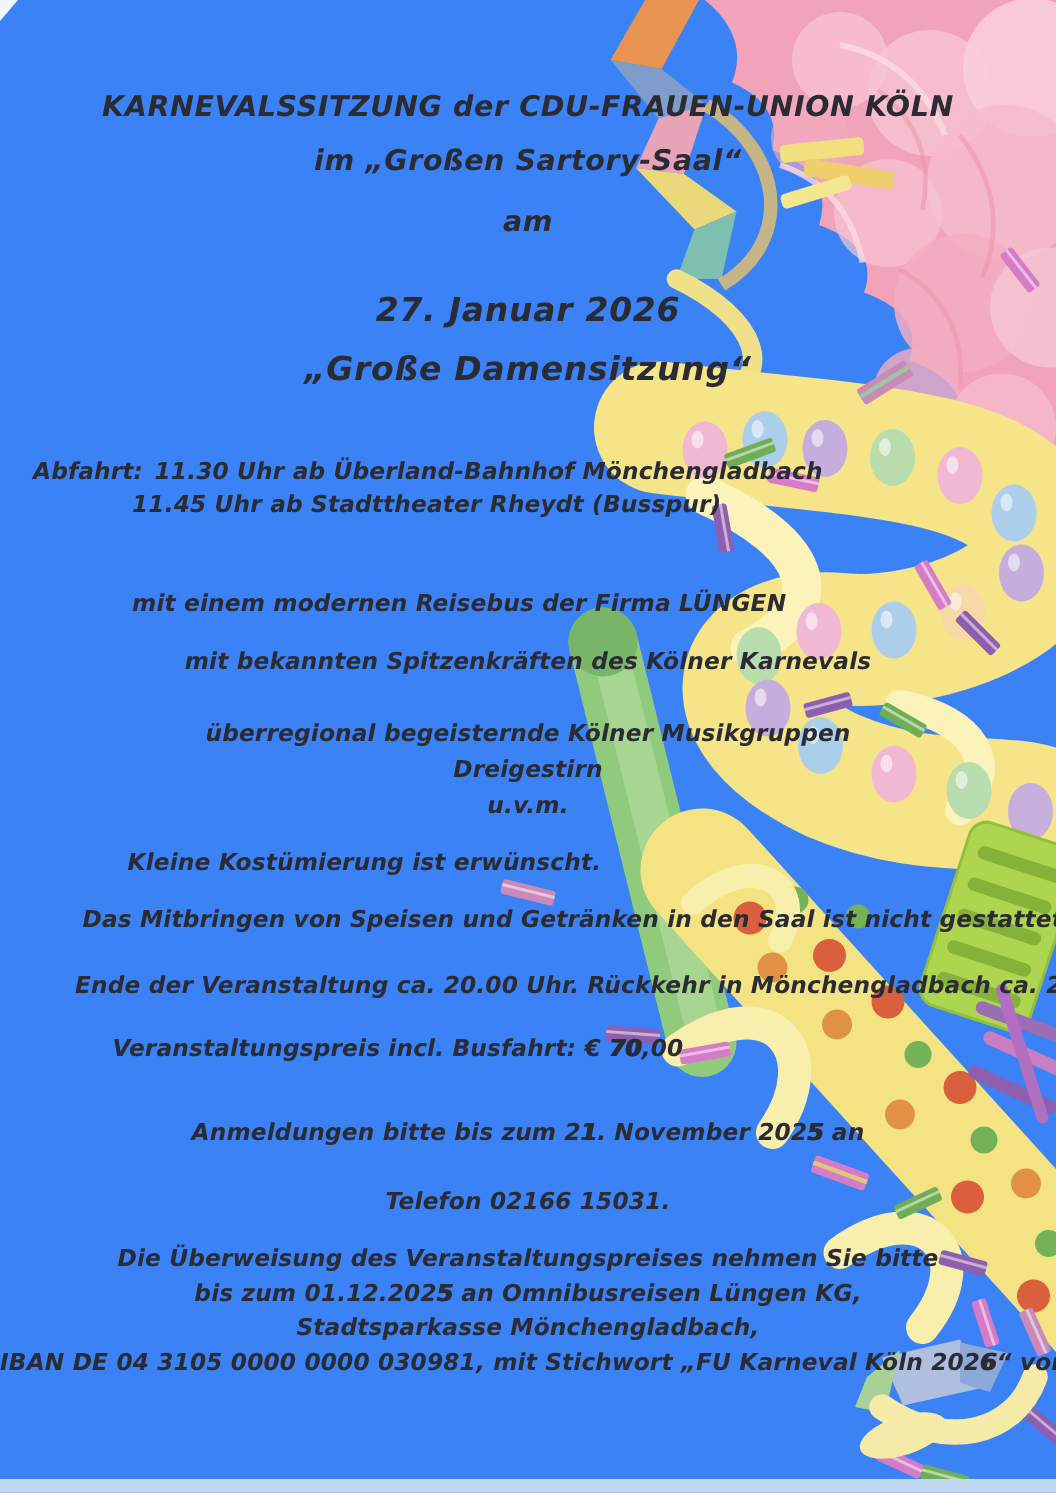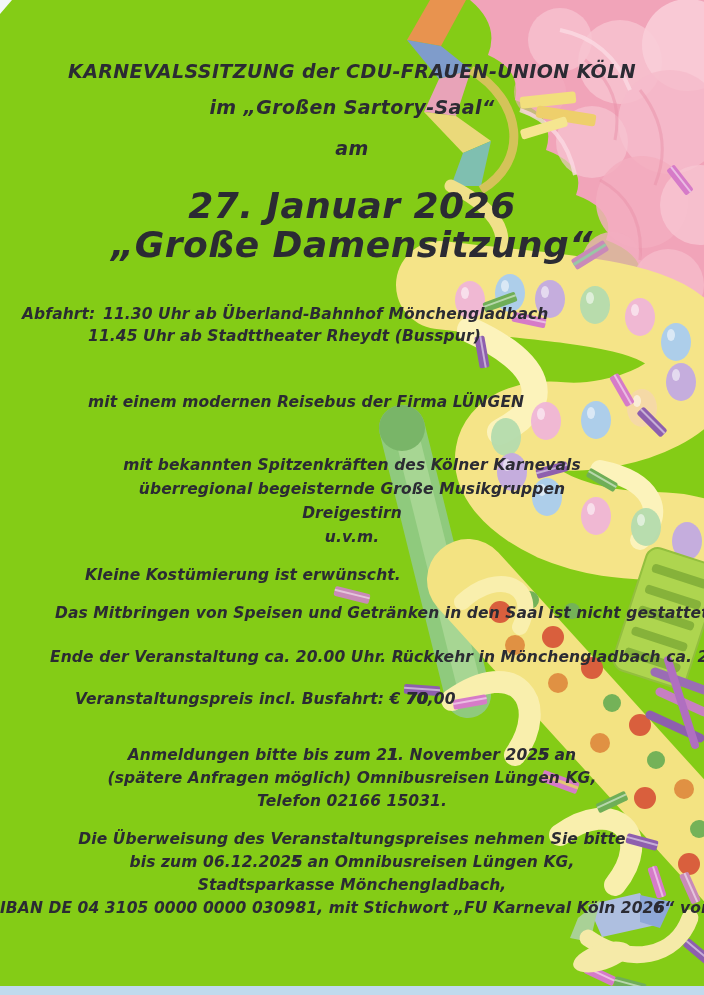--- a/index.html
+++ b/index.html
@@ -1,25 +1,25 @@
 <!DOCTYPE html>
 <html><head>
 <meta charset="utf-8">
 <style>
   html,body { margin:0; padding:0; background:#e8eef2; }
   .page {
     position:relative; width:704px; height:995px; margin:0 auto;
-    background:#84cc16; overflow:hidden;
+    background:#3b82f6; overflow:hidden;
     font-family:"DejaVu Sans", sans-serif; color:#2b2b33;
   }
   .deco { position:absolute; left:0; top:0; width:704px; height:995px; z-index:1; }
   .t { position:absolute; z-index:2; font-style:italic; font-weight:bold; white-space:nowrap; }
   .c { left:0; width:704px; text-align:center; }
   .h1 { font-size:19px; letter-spacing:.4px; }
-  .big { font-size:36px; letter-spacing:.5px; }
+  .big { font-size:22px; letter-spacing:.5px;margin-top:10px; }
   .b  { font-size:15.5px; letter-spacing:.1px; }
   .ob { text-shadow:.8px 0 currentColor, -.4px 0 currentColor; } 
   .bottom-strip { position:absolute; left:0; bottom:0; width:704px; height:9px;
     background:#c0daed; z-index:1; }
 </style>
 </head>
 <body>
 
 <div class="page">
 
@@ -250,33 +250,32 @@
   <div class="t c h1" style="top:96px">im „Großen Sartory-Saal“</div>
 
   <div class="t c big" style="top:185px">27. Januar 2026</div>
   <div class="t c big" style="top:224px">„Große Damensitzung“</div>
 
   <div class="t b" style="left:22px; top:305px">Abfahrt:</div>
   <div class="t b" style="left:103px; top:305px">11.30 Uhr ab Überland-Bahnhof Mönchengladbach</div>
   <div class="t b" style="left:88px; top:327px">11.45 Uhr ab Stadttheater Rheydt (Busspur)</div>
   <div class="t b" style="left:88px; top:393px">mit einem modernen Reisebus der Firma LÜNGEN</div>
 
-  <div class="t c b" style="top:456px">mit bekannten Spitzenkräften des Kölner Karnevals</div>
-  <div class="t c b" style="top:480px">überregional begeisternde Große Musikgruppen</div>
+  <div class="t c b" style="top:432px">mit bekannten Spitzenkräften des Kölner Karnevals</div>
+  <div class="t c b" style="top:480px">überregional begeisternde Kölner Musikgruppen</div>
   <div class="t c b" style="top:504px">Dreigestirn</div>
   <div class="t c b" style="top:528px">u.v.m.</div>
 
   <div class="t b" style="left:85px; top:566px">Kleine Kostümierung ist erwünscht.</div>
   <div class="t b" style="left:55px; top:604px">Das Mitbringen von Speisen und Getränken in den Saal ist nicht gestattet.</div>
   <div class="t b" style="left:50px; top:648px">Ende der Veranstaltung ca. 20.00 Uhr. Rückkehr in Mönchengladbach ca. 21.00 Uhr.</div>
 
   <div class="t b" style="left:75px; top:690px"><span>Veranstaltungspreis incl. Busfahrt: € </span><span class="ob">70</span><span>,00</span></div>
 
   <div class="t c b" style="top:746px"><span>Anmeldungen bitte bis zum 2</span><span class="ob">1</span><span>. November 202</span><span class="ob">5</span><span> an</span></div>
-  <div class="t c b" style="top:769px">(spätere Anfragen möglich) Omnibusreisen Lüngen KG,</div>
   <div class="t c b" style="top:792px">Telefon 02166 15031.</div>
 
   <div class="t c b" style="top:830px">Die Überweisung des Veranstaltungspreises nehmen Sie bitte</div>
-  <div class="t c b" style="top:853px"><span>bis zum 06.12.202</span><span class="ob">5</span><span> an Omnibusreisen Lüngen KG,</span></div>
+  <div class="t c b" style="top:853px"><span>bis zum 01.12.202</span><span class="ob">5</span><span> an Omnibusreisen Lüngen KG,</span></div>
   <div class="t c b" style="top:876px">Stadtsparkasse Mönchengladbach,</div>
   <div class="t c b" style="top:899px"><span>IBAN DE 04 3105 0000 0000 030981, mit Stichwort „FU Karneval Köln 202</span><span class="ob">6</span><span>“ vor.</span></div>
 
 </div>
 
 </body></html>

